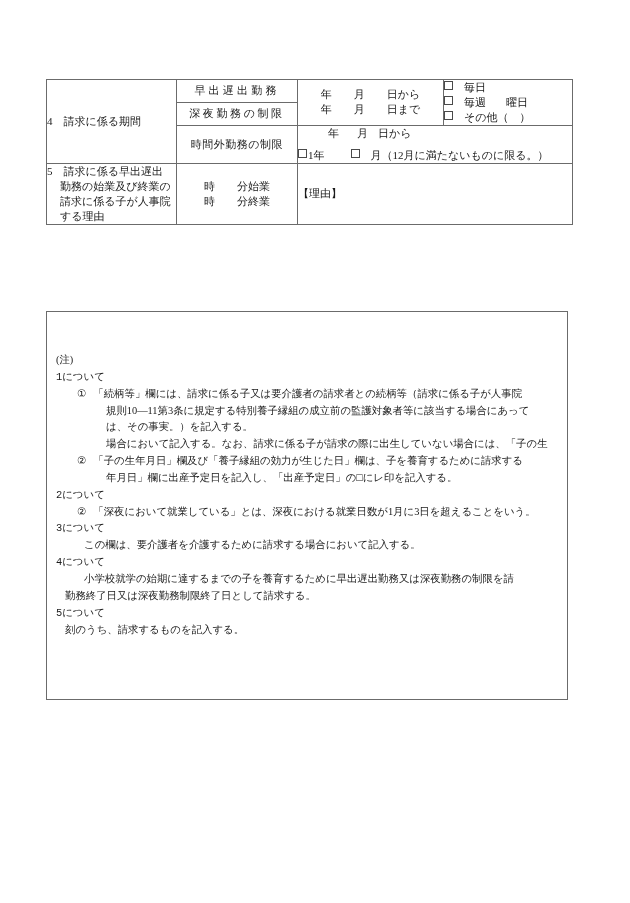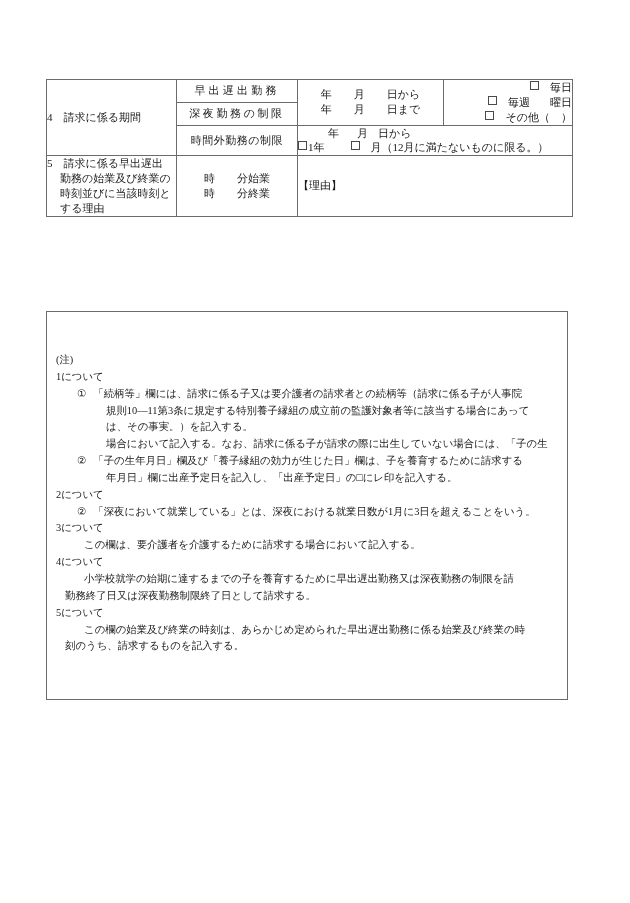--- a/index.html
+++ b/index.html
@@ -38,21 +38,21 @@
     padding: 0;
     vertical-align: middle;
     font-size: 11px;
     line-height: 1.35;
   }
 
   
   .col-label   { width: 129px; }
   .col-kind    { width: 120px; }
   .col-period  { width: 145px; }
-  .col-freq    { width: 128px; text-align: right; }
+  .col-freq    { width: 128px; }
 
   .label-cell {
     padding: 8px 6px 8px 8px;
     vertical-align: top;
     line-height: 1.85;
     font-size: 11px;
     margin-left: 10px;
   }
   .label-cell .lbl-line { white-space: nowrap; }
   .label-cell .lbl-indent { padding-left: 13px; }
@@ -100,21 +100,21 @@
 
   .ot-cell {
     padding: 7px 6px 7px 6px;
     line-height: 1.85;
     white-space: nowrap;
     font-size: 11px;
   }
   .ot-line1 { display: block; padding-left: 30px; }
   .ot-line1 .y { margin-right: 18px; }
   .ot-line1 .m { margin-right: 10px; }
-  .ot-line2 { display: block; }
+  .ot-line2 { display: block; margin-top: 8px; }
   .ot-line2 .cb-inline {
     display: inline-block;
     width: 7px; height: 7px;
     border: 1px solid #4a4a4a;
     margin-right: 1px;
     vertical-align: 1px;
   }
   .ot-line2 .gap1 { display:inline-block; width: 26px; }
   .ot-line2 .gap2 { display:inline-block; width: 10px; }
 
@@ -144,20 +144,21 @@
     font-size: 10.4px;
     line-height: 1.62;
   }
   .note-line {
     display: block;
     white-space: nowrap;
   }
   .note-head {
     display: block;
     white-space: nowrap;
+    font-family: Liberation Mono, monospace;
   }
   .note-item {
     display: block;
     padding-left: 21px;
     text-indent: -21px;
     margin-left: 21px;
   }
   .note-item .circ { margin-right: 7px; }
   .note-para {
     display: block;
@@ -213,21 +214,21 @@
           <span class="ot-line2">
             <span class="cb-inline"></span><span>1年</span><span class="gap1"></span><span class="cb-inline"></span><span class="gap2"></span><span>月（12月に満たないものに限る。）</span>
           </span>
         </td>
       </tr>
 
       <tr>
         <td class="col-label label-cell">
           <span class="lbl-line">5　請求に係る早出遅出</span>
           <span class="lbl-line lbl-indent">勤務の始業及び終業の</span>
-          <span class="lbl-line lbl-indent">時刻並びに当該時刻と</span>
+          <span class="lbl-line lbl-indent">請求に係る子が人事院</span>
           <span class="lbl-line lbl-indent">する理由</span>
         </td>
         <td class="col-kind time-cell">
           <span class="time-start">時　　分始業</span><br>
           <span class="time-end">時　　分終業</span>
         </td>
         <td class="reason-cell" colspan="2">
           <span>【理由】</span>
           <span></span>
         </td>
@@ -251,17 +252,16 @@
     <span class="note-item"><span class="circ">②</span><span style="display:inline">「深夜において就業している」とは、深夜における就業日数が1月に3日を超えることをいう。</span></span>
 
     <span class="note-head">3について</span>
     <span class="note-para">この欄は、要介護者を介護するために請求する場合において記入する。</span>
 
     <span class="note-head">4について</span>
     <span class="note-para">小学校就学の始期に達するまでの子を養育するために早出遅出勤務又は深夜勤務の制限を請</span>
     <span class="note-para" style="text-indent:0">勤務終了日又は深夜勤務制限終了日として請求する。</span>
 
     <span class="note-head">5について</span>
-    <span class="note-para">この欄の始業及び終業の時刻は、あらかじめ定められた早出遅出勤務に係る始業及び終業の時</span>
     <span class="note-para" style="text-indent:0">刻のうち、請求するものを記入する。</span>
   </div>
 
 </div>
 
 </body></html>

